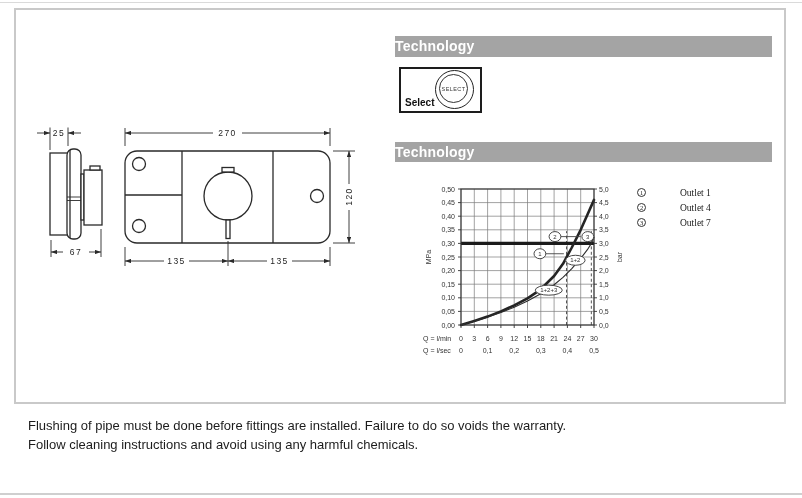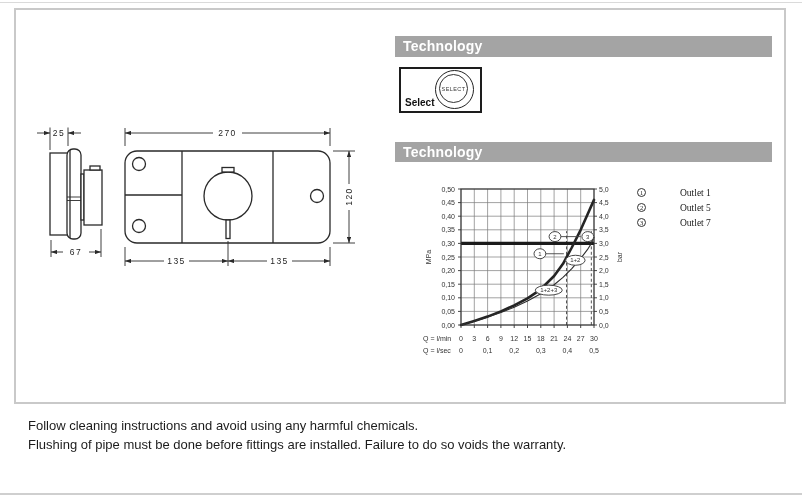--- a/index.html
+++ b/index.html
@@ -3,21 +3,21 @@
 <meta charset="utf-8">
 <style>
   html,body{margin:0;padding:0;background:#fff;}
   .page{position:relative;width:802px;height:498px;background:#fff;overflow:hidden;
         font-family:"Liberation Sans",sans-serif;}
   .hairline-top{position:absolute;left:0;top:2px;width:802px;height:1px;background:#dadada;}
   .hairline-bottom{position:absolute;left:0;top:493px;width:802px;height:2px;background:#cfcfcf;}
   .main-box{position:absolute;left:14px;top:8px;width:768px;height:392px;
             border:2px solid #c9c9c9;background:#fff;}
   .section-bar{position:absolute;left:395px;width:377px;background:#a4a4a4;color:#fff;
-               font-weight:bold;font-size:14px;line-height:21px;padding-left:8px;
+               font-weight:bold;font-size:14px;line-height:21px;padding-left:0;
                box-sizing:border-box;letter-spacing:0.2px;}
   #bar-technology{top:36px;height:21px;}
   #bar-flowchart{top:142px;height:20px;}
   .select-box{position:absolute;left:399px;top:67px;width:83px;height:46px;
               border:2px solid #1d1d1d;background:#fff;box-sizing:border-box;padding-left:14px;}
   .select-label{position:absolute;left:4px;bottom:3px;font-size:10px;font-weight:bold;color:#111;}
   .select-outer{position:absolute;left:34px;top:1px;width:39px;height:39px;border:1.6px solid #222;
                 border-radius:50%;box-sizing:border-box;}
   .select-inner{position:absolute;left:3px;top:3px;width:29px;height:29px;border:1px solid #333;
                 border-radius:50%;box-sizing:border-box;display:flex;align-items:center;justify-content:center;}
@@ -257,27 +257,27 @@
       <text x="548.78" y="292.18399999999997" text-anchor="middle" class="badge-t">1+2+3</text>
     </svg>
 
   <div class="legend">
     <div class="legend-row">
       <span class="lcirc">1</span>
       <span>Outlet 1</span>
     </div>
     <div class="legend-row">
       <span class="lcirc">2</span>
-      <span>Outlet 5</span>
+      <span>Outlet 4</span>
     </div>
     <div class="legend-row">
       <span class="lcirc">3</span>
       <span>Outlet 7</span>
     </div>
   </div>
 
   <div class="footer">
+    <div>Flushing of pipe must be done before fittings are installed. Failure to do so voids the warranty.</div>
     <div>Follow cleaning instructions and avoid using any harmful chemicals.</div>
-    <div>Flushing of pipe must be done before fittings are installed. Failure to do so voids the warranty.</div>
   </div>
 
   <div class="hairline-bottom"></div>
 </div>
 
 </body></html>

